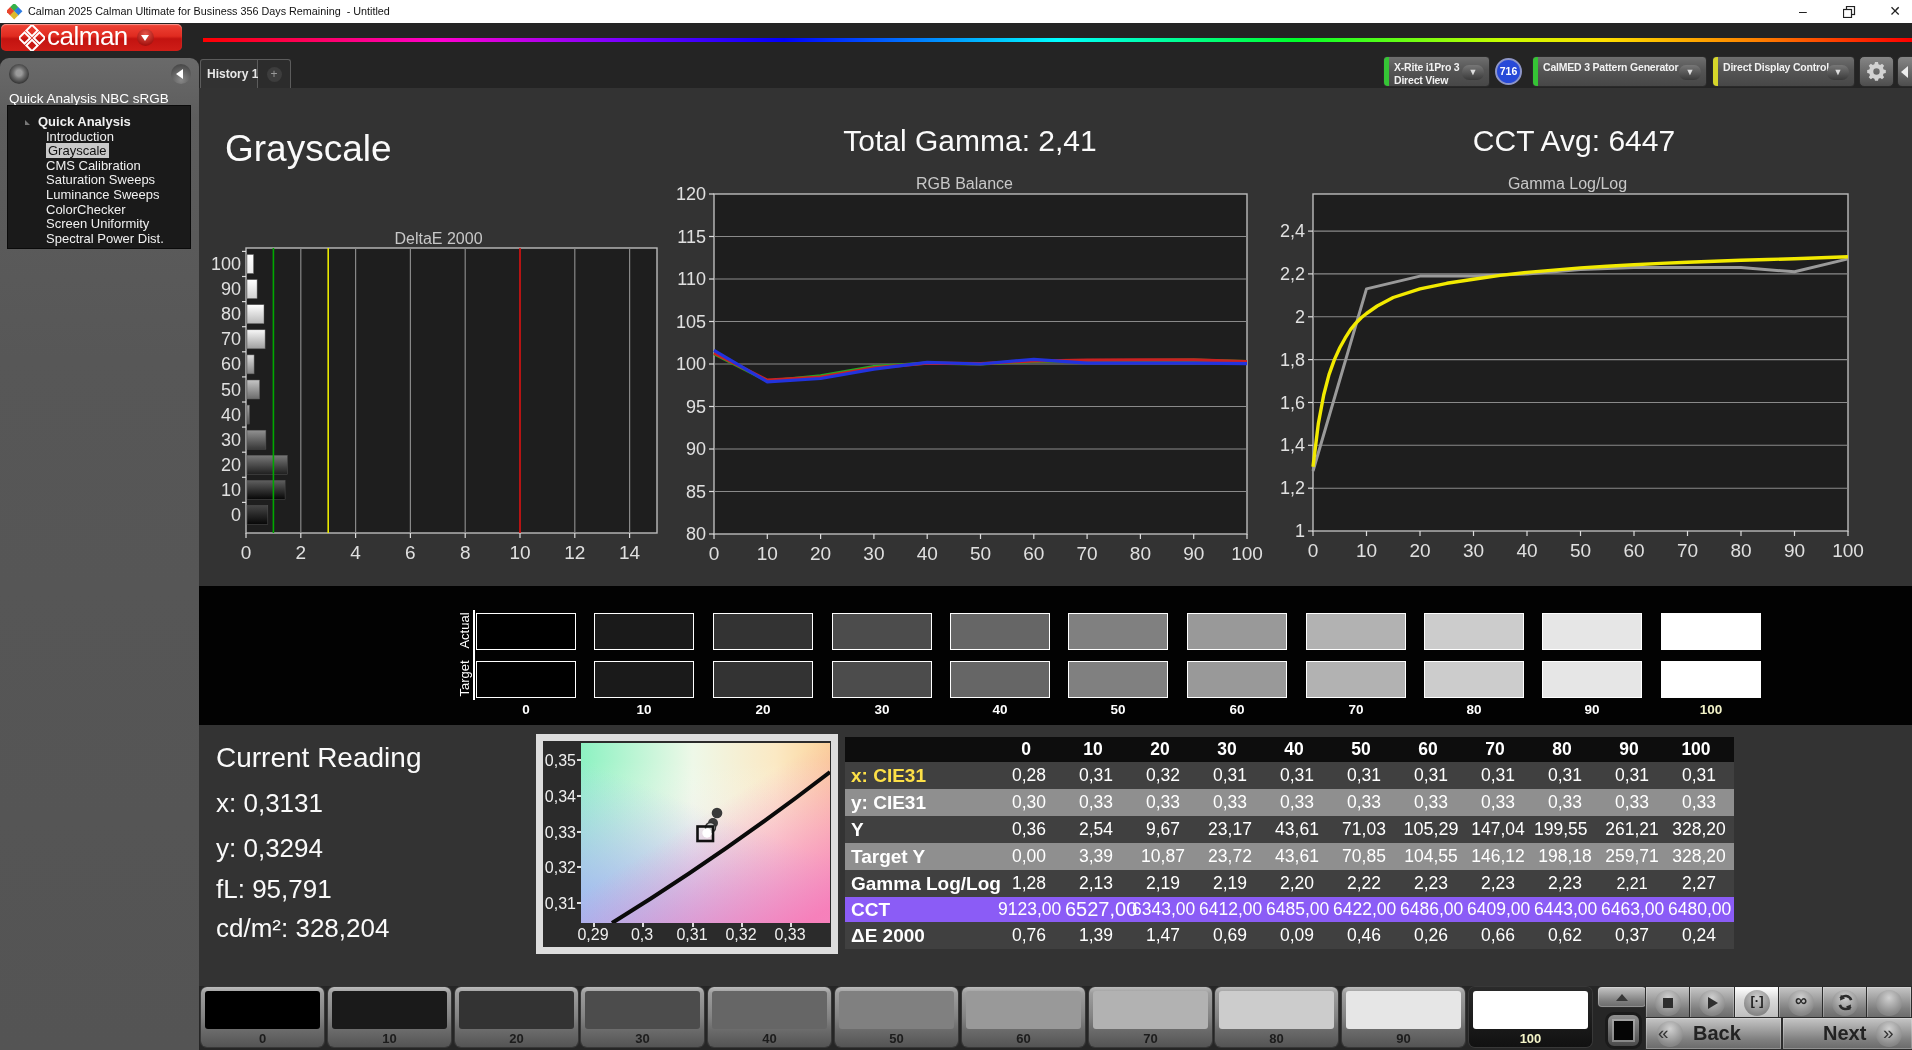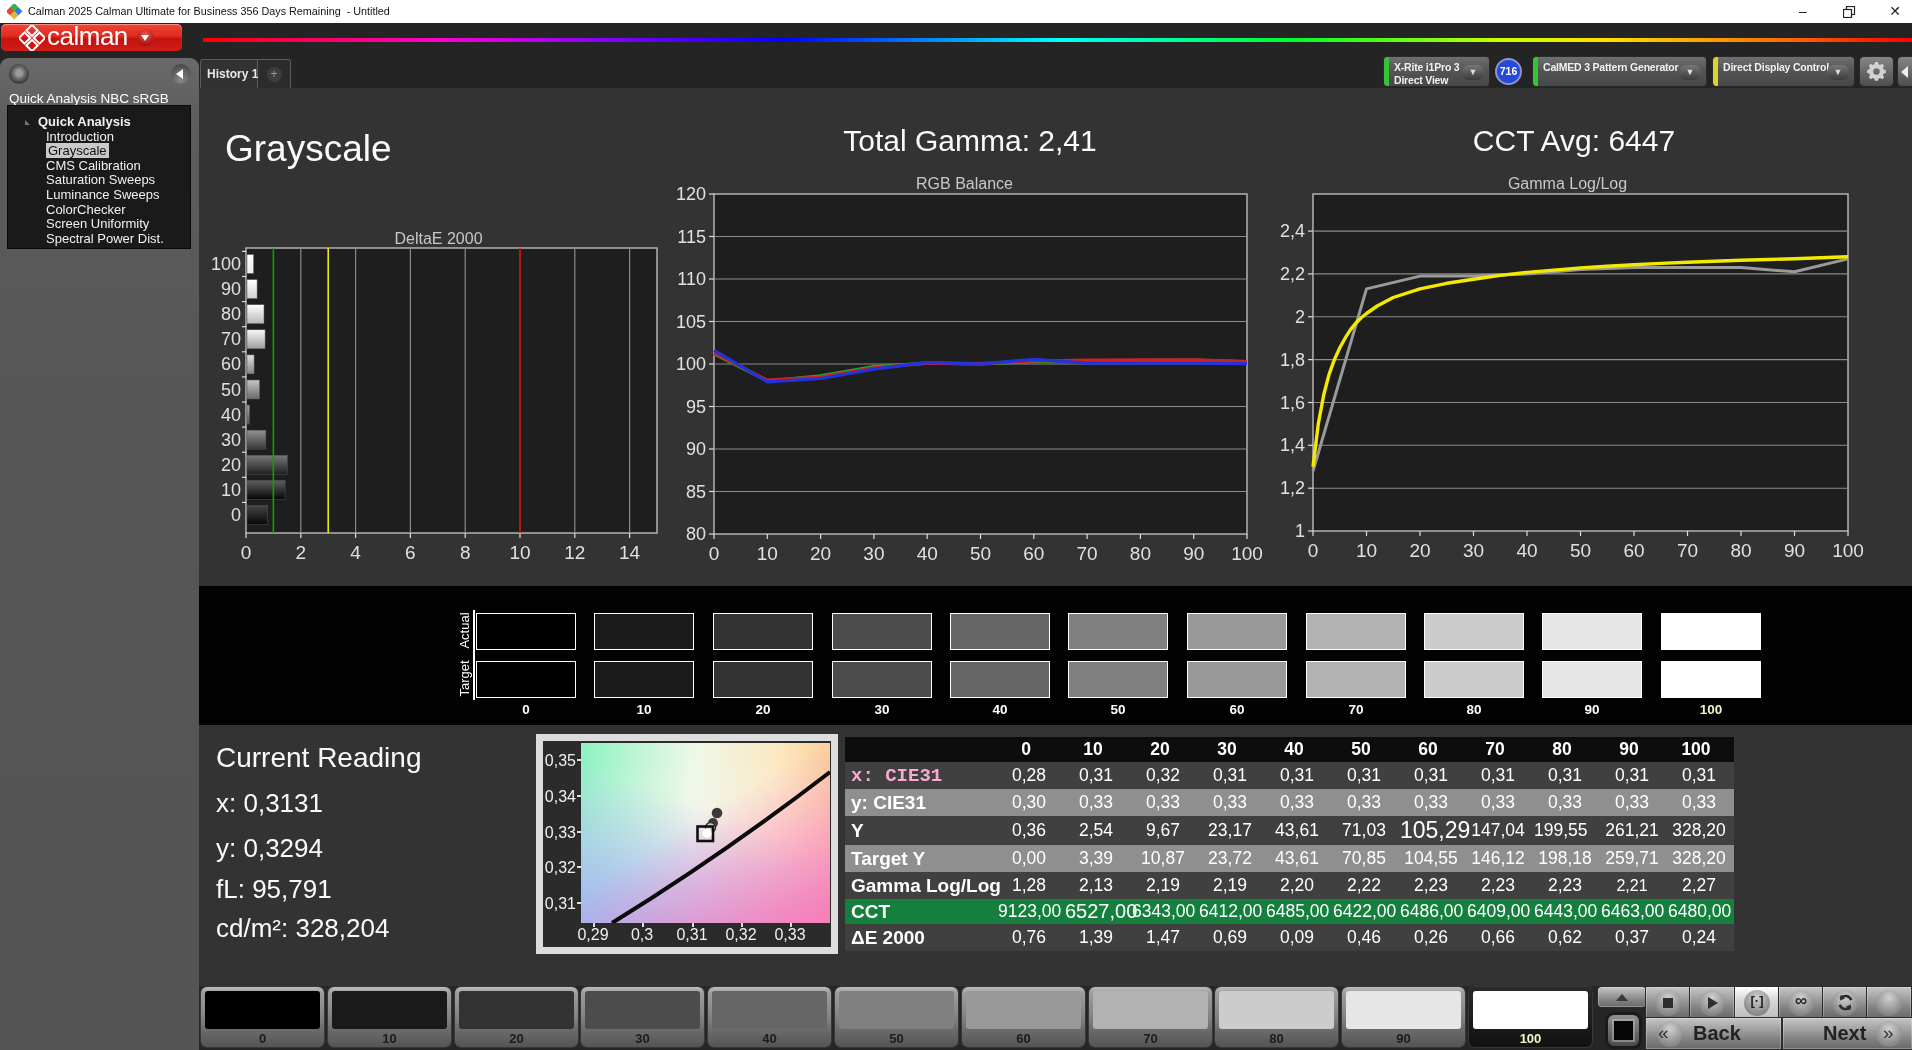--- a/index.html
+++ b/index.html
@@ -569,21 +569,21 @@
           <td style="width:67px;text-align:center;padding-right:10px;color:#fff;font-weight:bold;font-size:17.5px;">30</td>
           <td style="width:67px;text-align:center;padding-right:10px;color:#fff;font-weight:bold;font-size:17.5px;">40</td>
           <td style="width:67px;text-align:center;padding-right:10px;color:#fff;font-weight:bold;font-size:17.5px;">50</td>
           <td style="width:67px;text-align:center;padding-right:10px;color:#fff;font-weight:bold;font-size:17.5px;">60</td>
           <td style="width:67px;text-align:center;padding-right:10px;color:#fff;font-weight:bold;font-size:17.5px;">70</td>
           <td style="width:67px;text-align:center;padding-right:10px;color:#fff;font-weight:bold;font-size:17.5px;">80</td>
           <td style="width:67px;text-align:center;padding-right:10px;color:#fff;font-weight:bold;font-size:17.5px;">90</td>
           <td style="width:67px;text-align:center;padding-right:10px;color:#fff;font-weight:bold;font-size:17.5px;">100</td>
         </tr>
         <tr style="height:27px;background:#404040;">
-          <td style="color:#f9a8d4;font-weight:bold;font-size:19px;padding-left:6px;white-space:nowrap;font-family:Liberation Mono, monospace;">x: CIE31</td>
+          <td style="color:#fde047;font-weight:bold;font-size:19px;padding-left:6px;white-space:nowrap;">x: CIE31</td>
           <td style="text-align:center;padding-right:4px;color:#fff;font-size:17.5px;white-space:nowrap;">0,28</td>
           <td style="text-align:center;padding-right:4px;color:#fff;font-size:17.5px;white-space:nowrap;">0,31</td>
           <td style="text-align:center;padding-right:4px;color:#fff;font-size:17.5px;white-space:nowrap;">0,32</td>
           <td style="text-align:center;padding-right:4px;color:#fff;font-size:17.5px;white-space:nowrap;">0,31</td>
           <td style="text-align:center;padding-right:4px;color:#fff;font-size:17.5px;white-space:nowrap;">0,31</td>
           <td style="text-align:center;padding-right:4px;color:#fff;font-size:17.5px;white-space:nowrap;">0,31</td>
           <td style="text-align:center;padding-right:4px;color:#fff;font-size:17.5px;white-space:nowrap;">0,31</td>
           <td style="text-align:center;padding-right:4px;color:#fff;font-size:17.5px;white-space:nowrap;">0,31</td>
           <td style="text-align:center;padding-right:4px;color:#fff;font-size:17.5px;white-space:nowrap;">0,31</td>
           <td style="text-align:center;padding-right:4px;color:#fff;font-size:17.5px;white-space:nowrap;">0,31</td>
@@ -604,21 +604,21 @@
           <td style="text-align:center;padding-right:4px;color:#fff;font-size:17.5px;white-space:nowrap;">0,33</td>
         </tr>
         <tr style="height:27px;background:#404040;">
           <td style="color:#fff;font-weight:bold;font-size:19px;padding-left:6px;white-space:nowrap;">Y</td>
           <td style="text-align:center;padding-right:4px;color:#fff;font-size:17.5px;white-space:nowrap;">0,36</td>
           <td style="text-align:center;padding-right:4px;color:#fff;font-size:17.5px;white-space:nowrap;">2,54</td>
           <td style="text-align:center;padding-right:4px;color:#fff;font-size:17.5px;white-space:nowrap;">9,67</td>
           <td style="text-align:center;padding-right:4px;color:#fff;font-size:17.5px;white-space:nowrap;">23,17</td>
           <td style="text-align:center;padding-right:4px;color:#fff;font-size:17.5px;white-space:nowrap;">43,61</td>
           <td style="text-align:center;padding-right:4px;color:#fff;font-size:17.5px;white-space:nowrap;">71,03</td>
-          <td style="text-align:center;padding-right:4px;color:#fff;font-size:23px;white-space:nowrap;">105,29</td>
+          <td style="text-align:center;padding-right:4px;color:#fff;font-size:18px;white-space:nowrap;">105,29</td>
           <td style="text-align:center;padding-right:4px;color:#fff;font-size:17.5px;white-space:nowrap;">147,04</td>
           <td style="text-align:left;padding-right:4px;color:#fff;font-size:17.5px;white-space:nowrap;">199,55</td>
           <td style="text-align:center;padding-right:4px;color:#fff;font-size:17.5px;white-space:nowrap;">261,21</td>
           <td style="text-align:center;padding-right:4px;color:#fff;font-size:17.5px;white-space:nowrap;">328,20</td>
         </tr>
         <tr style="height:27px;background:#8f8f8f;">
           <td style="color:#fff;font-weight:bold;font-size:19px;padding-left:6px;white-space:nowrap;">Target Y</td>
           <td style="text-align:center;padding-right:4px;color:#fff;font-size:17.5px;white-space:nowrap;">0,00</td>
           <td style="text-align:center;padding-right:4px;color:#fff;font-size:17.5px;white-space:nowrap;">3,39</td>
           <td style="text-align:center;padding-right:4px;color:#fff;font-size:17.5px;white-space:nowrap;">10,87</td>
@@ -638,21 +638,21 @@
           <td style="text-align:center;padding-right:4px;color:#fff;font-size:17.5px;white-space:nowrap;">2,19</td>
           <td style="text-align:center;padding-right:4px;color:#fff;font-size:17.5px;white-space:nowrap;">2,19</td>
           <td style="text-align:center;padding-right:4px;color:#fff;font-size:17.5px;white-space:nowrap;">2,20</td>
           <td style="text-align:center;padding-right:4px;color:#fff;font-size:17.5px;white-space:nowrap;">2,22</td>
           <td style="text-align:center;padding-right:4px;color:#fff;font-size:17.5px;white-space:nowrap;">2,23</td>
           <td style="text-align:center;padding-right:4px;color:#fff;font-size:17.5px;white-space:nowrap;">2,23</td>
           <td style="text-align:center;padding-right:4px;color:#fff;font-size:17.5px;white-space:nowrap;">2,23</td>
           <td style="text-align:center;padding-right:4px;color:#fff;font-size:16px;white-space:nowrap;">2,21</td>
           <td style="text-align:center;padding-right:4px;color:#fff;font-size:17.5px;white-space:nowrap;">2,27</td>
         </tr>
-        <tr style="height:15px;background:#15803d;">
+        <tr style="height:15px;background:#8b5cf6;">
           <td style="color:#fff;font-weight:bold;font-size:19px;padding-left:6px;white-space:nowrap;">CCT</td>
           <td style="text-align:center;padding-right:4px;color:#fff;font-size:17.5px;white-space:nowrap;">9123,00</td>
           <td style="text-align:right;padding-right:4px;color:#fff;font-size:20px;white-space:nowrap;">6527,00</td>
           <td style="text-align:center;padding-right:4px;color:#fff;font-size:17.5px;white-space:nowrap;">6343,00</td>
           <td style="text-align:center;padding-right:4px;color:#fff;font-size:17.5px;white-space:nowrap;">6412,00</td>
           <td style="text-align:center;padding-right:4px;color:#fff;font-size:17.5px;white-space:nowrap;">6485,00</td>
           <td style="text-align:center;padding-right:4px;color:#fff;font-size:17.5px;white-space:nowrap;">6422,00</td>
           <td style="text-align:center;padding-right:4px;color:#fff;font-size:17.5px;white-space:nowrap;">6486,00</td>
           <td style="text-align:center;padding-right:4px;color:#fff;font-size:17.5px;white-space:nowrap;">6409,00</td>
           <td style="text-align:center;padding-right:4px;color:#fff;font-size:17.5px;white-space:nowrap;">6443,00</td>

